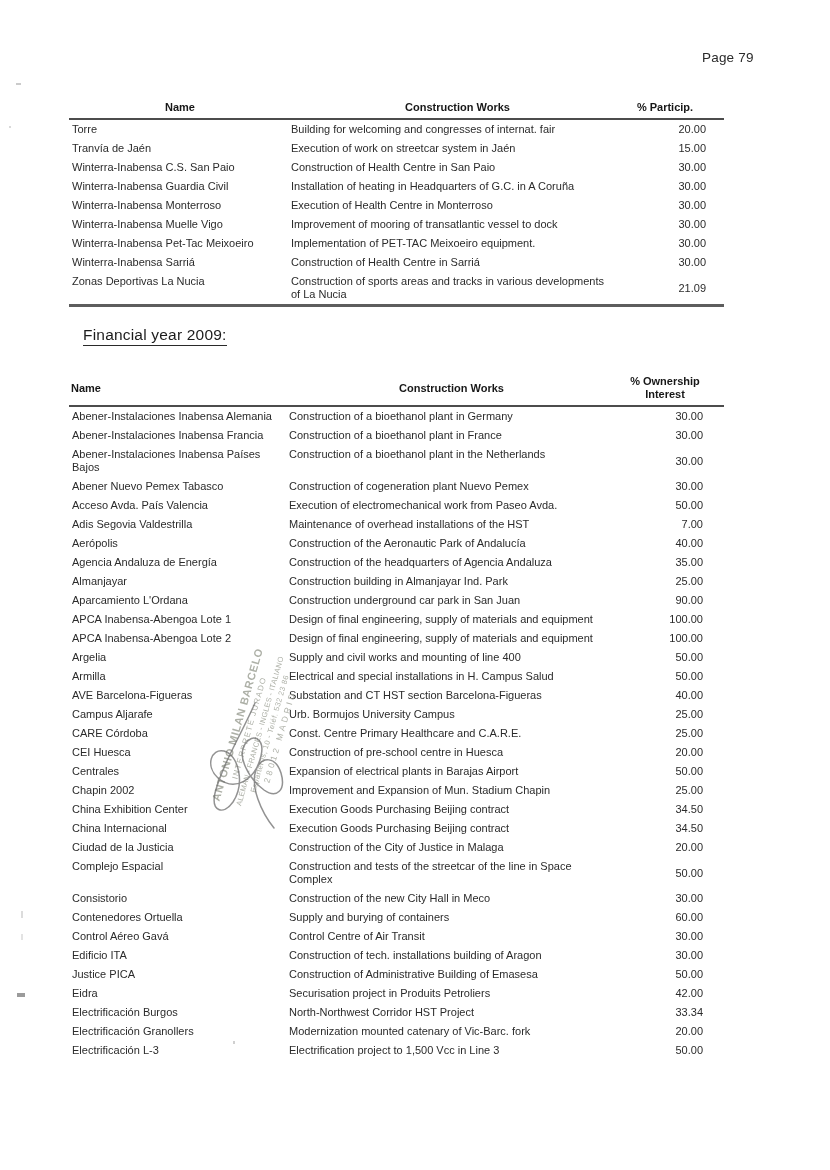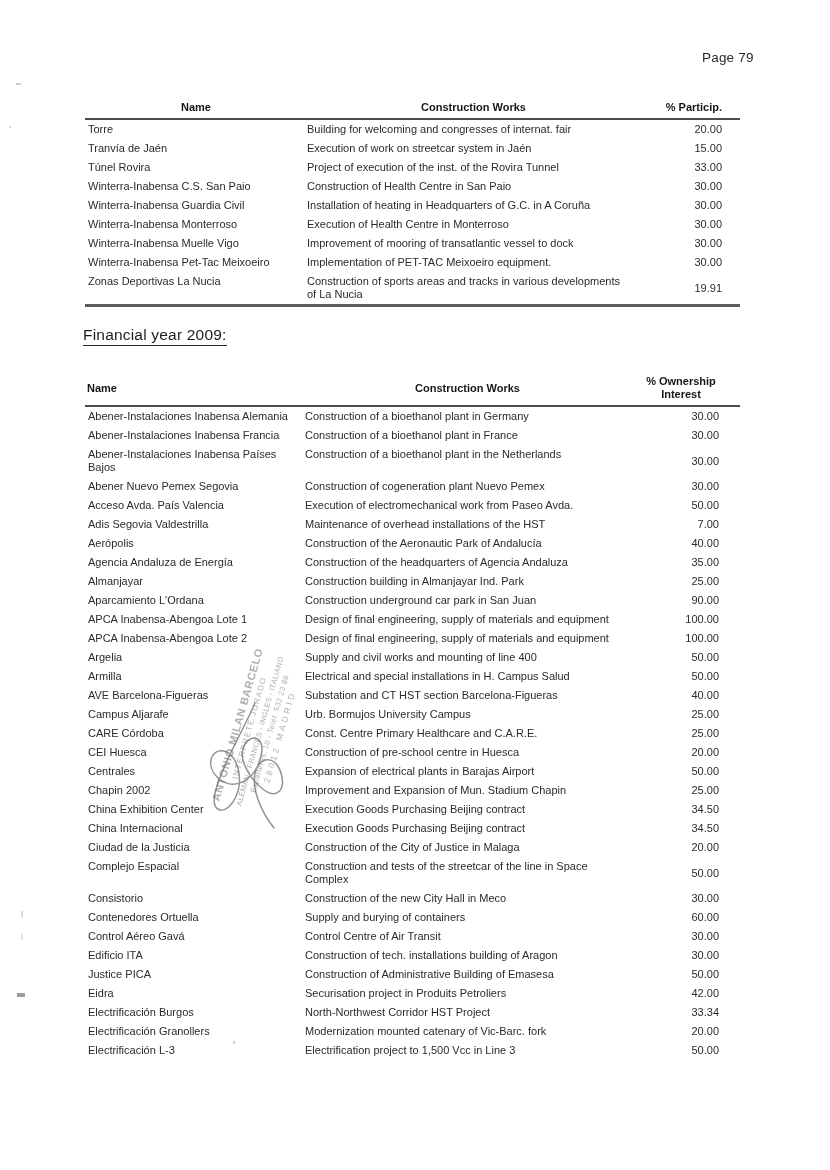--- a/index.html
+++ b/index.html
@@ -9,39 +9,39 @@
     width:830px; height:1126px;
     background:#ffffff;
     font-family:Liberation Sans, sans-serif;
     color:#2b2b2b;
     overflow:hidden;
   }
   .page-number {
     position:absolute; left:702px; top:50px;
     font-size:13.5px; color:#2a2a2a; letter-spacing:.2px;
   }
-  .tbl-wrap { position:absolute; left:85px; width:655px; }
+  .tbl-wrap { position:absolute; left:69px; width:655px; }
   .tbl-1 { top:99px; }
   .tbl-2 { top:373px; }
   table { width:100%; border-collapse:collapse; table-layout:fixed; }
   th {
     font-size:11px; font-weight:bold; color:#171717;
     vertical-align:middle; line-height:13px;
     padding:2px 0 4px 0;
     border-bottom:2px solid #4c4c4c;
   }
   td {
     font-size:11px; color:#2b2b2b; line-height:13px;
     vertical-align:top; padding:3px 0;
   }
   .t1 { border-bottom:3px solid #5d5d5d; }
   .th-name-c { text-align:center; }
   .th-name-l { text-align:left; padding-left:2px; }
   .th-works { text-align:center; }
-  .th-pct-r { text-align:right; padding-right:18px; }
+  .th-pct-r { padding-right:18px; }
   .th-pct-c { text-align:center; padding-right:8px; }
   .td-name { padding-left:3px; padding-right:10px; }
   .td-works { padding-right:14px;margin-left:44px; }
   .td-pct { text-align:right; padding-right:18px; vertical-align:middle; }
   .t2 .td-pct { padding-right:21px; }
   .section-heading {
     position:absolute; left:83px; top:326px;
     font-size:15.5px; color:#1c1c1c;
     border-bottom:1.5px solid #2a2a2a; padding-bottom:1px;
     letter-spacing:.2px;
@@ -97,25 +97,20 @@
             <td class="td-works">Building for welcoming and congresses of internat. fair</td>
             <td class="td-pct">20.00</td>
           </tr>
 
           <tr>
             <td class="td-name">Tranvía de Jaén</td>
             <td class="td-works">Execution of work on streetcar system in Jaén</td>
             <td class="td-pct">15.00</td>
           </tr>
 
-          <tr>
-            <td class="td-name">Túnel Rovira</td>
-            <td class="td-works">Project of execution of the inst. of the Rovira Tunnel</td>
-            <td class="td-pct">33.00</td>
-          </tr>
 
           <tr>
             <td class="td-name">Winterra-Inabensa C.S. San Paio</td>
             <td class="td-works">Construction of Health Centre in San Paio</td>
             <td class="td-pct">30.00</td>
           </tr>
 
           <tr>
             <td class="td-name">Winterra-Inabensa Guardia Civil</td>
             <td class="td-works">Installation of heating in Headquarters of G.C. in A Coruña</td>
@@ -133,25 +128,30 @@
             <td class="td-works">Improvement of mooring of transatlantic vessel to dock</td>
             <td class="td-pct">30.00</td>
           </tr>
 
           <tr>
             <td class="td-name">Winterra-Inabensa Pet-Tac Meixoeiro</td>
             <td class="td-works">Implementation of PET-TAC Meixoeiro equipment.</td>
             <td class="td-pct">30.00</td>
           </tr>
 
+          <tr>
+            <td class="td-name">Winterra-Inabensa Sarriá</td>
+            <td class="td-works">Construction of Health Centre in Sarriá</td>
+            <td class="td-pct">30.00</td>
+          </tr>
 
           <tr>
             <td class="td-name">Zonas Deportivas La Nucia</td>
             <td class="td-works">Construction of sports areas and tracks in various developments of La Nucia</td>
-            <td class="td-pct">19.91</td>
+            <td class="td-pct">21.09</td>
           </tr>
         </tbody>
     </table>
   </div>
 
   <div class="section-heading">Financial year 2009:</div>
 
   <div class="tbl-wrap tbl-2">
     <table class="t2">
       <colgroup>
@@ -183,21 +183,21 @@
             <td class="td-pct">30.00</td>
           </tr>
 
           <tr>
             <td class="td-name">Abener-Instalaciones Inabensa Países Bajos</td>
             <td class="td-works">Construction of a bioethanol plant in the Netherlands</td>
             <td class="td-pct">30.00</td>
           </tr>
 
           <tr>
-            <td class="td-name">Abener Nuevo Pemex Segovia</td>
+            <td class="td-name">Abener Nuevo Pemex Tabasco</td>
             <td class="td-works">Construction of cogeneration plant Nuevo Pemex</td>
             <td class="td-pct">30.00</td>
           </tr>
 
           <tr>
             <td class="td-name">Acceso Avda. País Valencia</td>
             <td class="td-works">Execution of electromechanical work from Paseo Avda.</td>
             <td class="td-pct">50.00</td>
           </tr>
 

